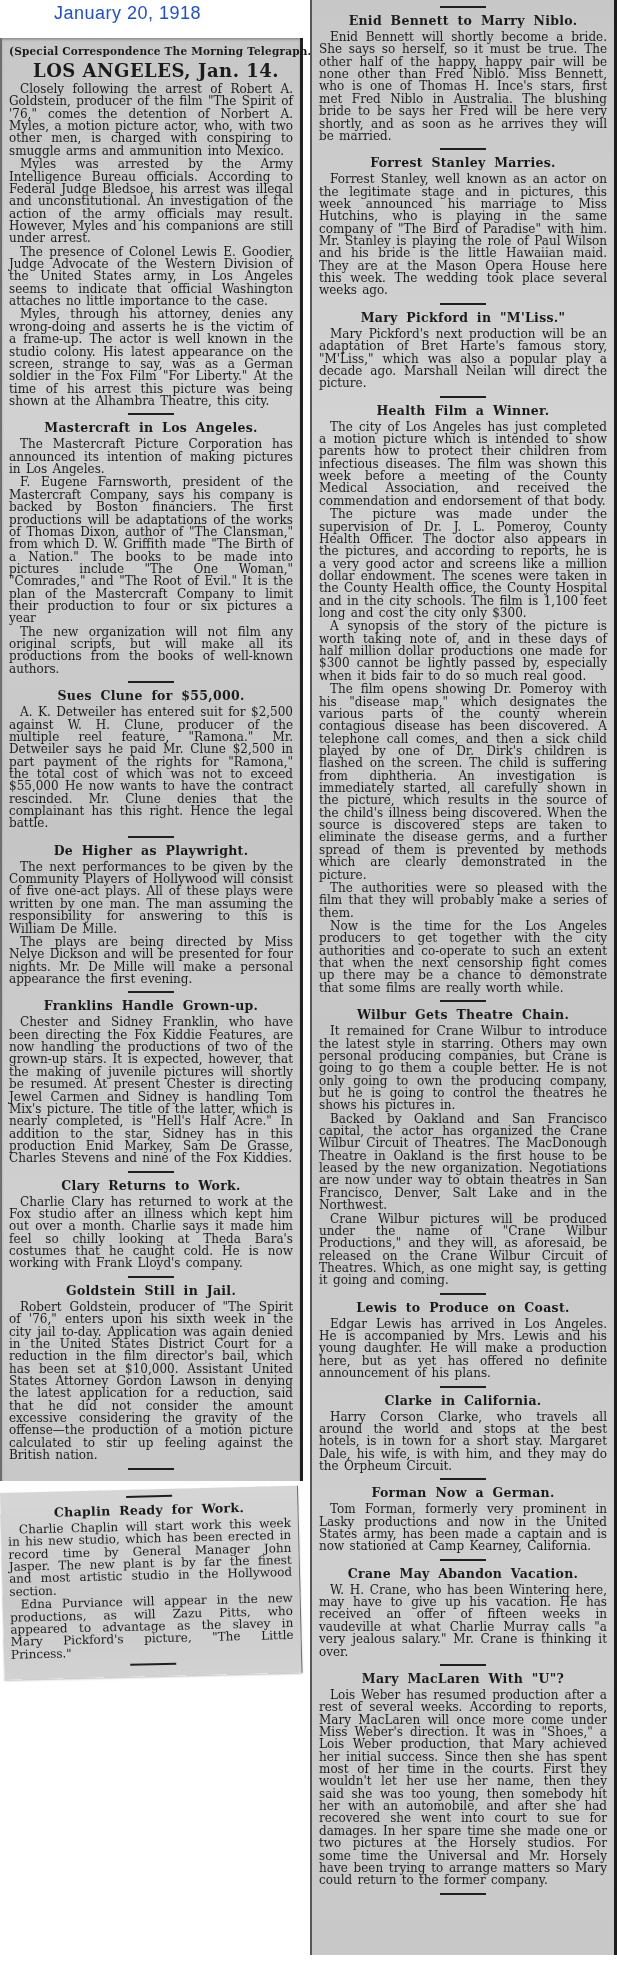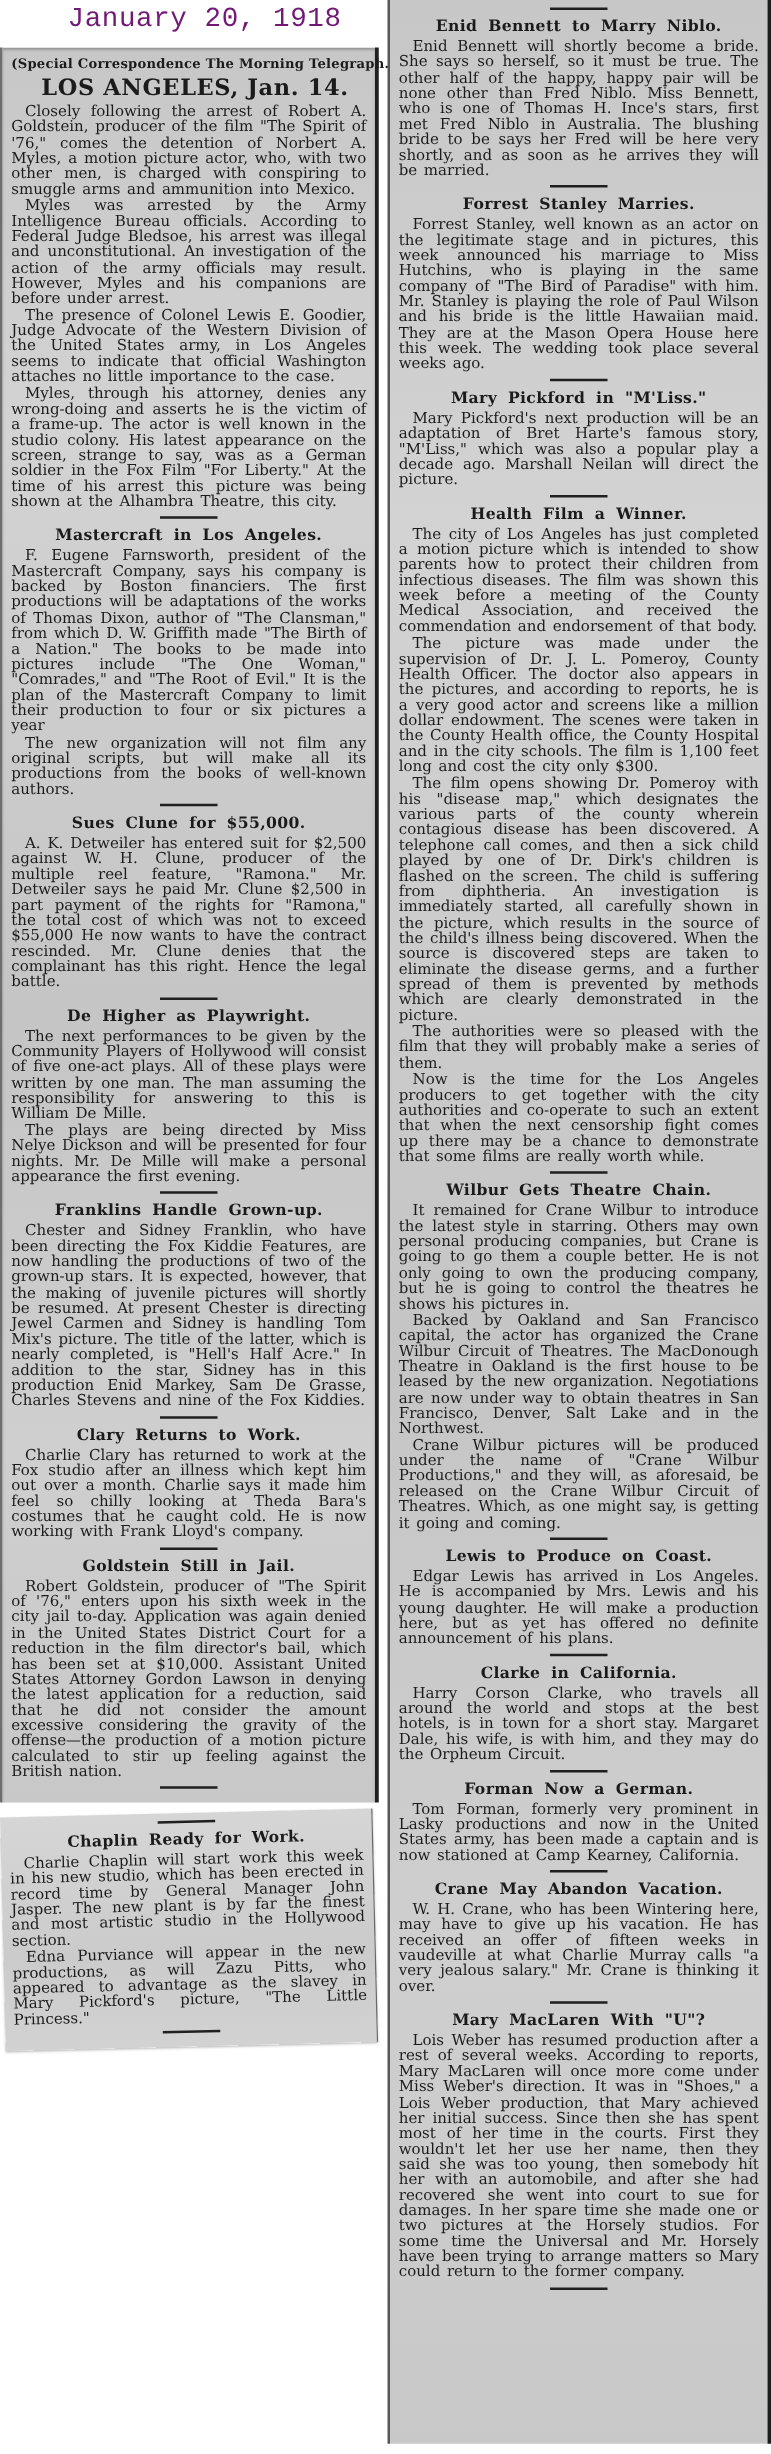--- a/index.html
+++ b/index.html
@@ -9,23 +9,23 @@
     height: 1963px;
     position: relative;
     overflow: hidden;
     font-family: "DejaVu Serif", serif;
     color: #1b1b1b;
   }
   .date-title {
     position: absolute;
     top: 3px;
     left: 54px;
-    font-family: Liberation Mono, monospace;
-    font-size: 22px;
-    color: #701a75;
+    font-family: Liberation Sans, sans-serif;
+    font-size: 18px;
+    color: #1d4ed8;
     letter-spacing: 0.5px;
   }
   .columns {
     display: flex;
     align-items: flex-start;
     gap: 7px;
     width: 617px;
   }
   .col-left { width: 303px; padding-top: 38px; }
   .col-right { width: 307px; padding-top: 0; }
@@ -98,25 +98,26 @@
 <div class="date-title">January 20, 1918</div>
 
 <div class="columns">
 
   <div class="col-left">
     <div class="clipping clipping-left-main">
       <div class="correspondence-line">(Special Correspondence The Morning Telegraph.)</div>
       <div class="dateline">LOS ANGELES, Jan. 14.</div>
       <div>
           <p class="body-para">Closely following the arrest of Robert A. Goldstein, producer of the film "The Spirit of '76," comes the detention of Norbert A. Myles, a motion picture actor, who, with two other men, is charged with conspiring to smuggle arms and ammunition into Mexico.</p>
-          <p class="body-para">Myles was arrested by the Army Intelligence Bureau officials. According to Federal Judge Bledsoe, his arrest was illegal and unconstitutional. An investigation of the action of the army officials may result. However, Myles and his companions are before under arrest.</p>
+          <p class="body-para">Myles was arrested by the Army Intelligence Bureau officials. According to Federal Judge Bledsoe, his arrest was illegal and unconstitutional. An investigation of the action of the army officials may result. However, Myles and his companions are still under arrest.</p>
           <p class="body-para">The presence of Colonel Lewis E. Goodier, Judge Advocate of the Western Division of the United States army, in Los Angeles seems to indicate that official Washington attaches no little importance to the case.</p>
           <p class="body-para">Myles, through his attorney, denies any wrong-doing and asserts he is the victim of a frame-up. The actor is well known in the studio colony. His latest appearance on the screen, strange to say, was as a German soldier in the Fox Film "For Liberty." At the time of his arrest this picture was being shown at the Alhambra Theatre, this city.</p>
           <div class="article-rule"></div>
           <div class="article-heading">Mastercraft in Los Angeles.</div>
+          <p class="body-para">The Mastercraft Picture Corporation has announced its intention of making pictures in Los Angeles.</p>
           <p class="body-para">F. Eugene Farnsworth, president of the Mastercraft Company, says his company is backed by Boston financiers. The first productions will be adaptations of the works of Thomas Dixon, author of "The Clansman," from which D. W. Griffith made "The Birth of a Nation." The books to be made into pictures include "The One Woman," "Comrades," and "The Root of Evil." It is the plan of the Mastercraft Company to limit their production to four or six pictures a year</p>
           <p class="body-para">The new organization will not film any original scripts, but will make all its productions from the books of well-known authors.</p>
           <div class="article-rule"></div>
           <div class="article-heading">Sues Clune for $55,000.</div>
           <p class="body-para">A. K. Detweiler has entered suit for $2,500 against W. H. Clune, producer of the multiple reel feature, "Ramona." Mr. Detweiler says he paid Mr. Clune $2,500 in part payment of the rights for "Ramona," the total cost of which was not to exceed $55,000  He now wants to have the contract rescinded. Mr. Clune denies that the complainant has this right. Hence the legal battle.</p>
           <div class="article-rule"></div>
           <div class="article-heading">De Higher as Playwright.</div>
           <p class="body-para">The next performances to be given by the Community Players of Hollywood will consist of five one-act plays. All of these plays were written by one man. The man assuming the responsibility for answering to this is William De Mille.</p>
           <p class="body-para">The plays are being directed by Miss Nelye Dickson and will be presented for four nights. Mr. De Mille will make a personal appearance the first evening.</p>
           <div class="article-rule"></div>
@@ -152,20 +153,21 @@
           <div class="article-rule"></div>
           <div class="article-heading">Forrest Stanley Marries.</div>
           <p class="body-para">Forrest Stanley, well known as an actor on the legitimate stage and in pictures, this week announced his marriage to Miss Hutchins, who is playing in the same company of "The Bird of Paradise" with him. Mr. Stanley is playing the role of Paul Wilson and his bride is the little Hawaiian maid. They are at the Mason Opera House here this week. The wedding took place several weeks ago.</p>
           <div class="article-rule"></div>
           <div class="article-heading">Mary Pickford in "M'Liss."</div>
           <p class="body-para">Mary Pickford's next production will be an adaptation of Bret Harte's famous story, "M'Liss," which was also a popular play a decade ago. Marshall Neilan will direct the picture.</p>
           <div class="article-rule"></div>
           <div class="article-heading">Health Film a Winner.</div>
           <p class="body-para">The city of Los Angeles has just completed a motion picture which is intended to show parents how to protect their children from infectious diseases. The film was shown this week before a meeting of the County Medical Association, and received the commendation and endorsement of that body.</p>
           <p class="body-para">The picture was made under the supervision of Dr. J. L. Pomeroy, County Health Officer. The doctor also appears in the pictures, and according to reports, he is a very good actor and screens like a million dollar endowment. The scenes were taken in the County Health office, the County Hospital and in the city schools. The film is 1,100 feet long and cost the city only $300.</p>
+          <p class="body-para">A synopsis of the story of the picture is worth taking note of, and in these days of half million dollar productions one made for $300 cannot be lightly passed by, especially when it bids fair to do so much real good.</p>
           <p class="body-para">The film opens showing Dr. Pomeroy with his "disease map," which designates the various parts of the county wherein contagious disease has been discovered. A telephone call comes, and then a sick child played by one of Dr. Dirk's children is flashed on the screen. The child is suffering from diphtheria. An investigation is immediately started, all carefully shown in the picture, which results in the source of the child's illness being discovered. When the source is discovered steps are taken to eliminate the disease germs, and a further spread of them is prevented by methods which are clearly demonstrated in the picture.</p>
           <p class="body-para">The authorities were so pleased with the film that they will probably make a series of them.</p>
           <p class="body-para">Now is the time for the Los Angeles producers to get together with the city authorities and co-operate to such an extent that when the next censorship fight comes up there may be a chance to demonstrate that some films are really worth while.</p>
           <div class="article-rule"></div>
           <div class="article-heading">Wilbur Gets Theatre Chain.</div>
           <p class="body-para">It remained for Crane Wilbur to introduce the latest style in starring. Others may own personal producing companies, but Crane is going to go them a couple better. He is not only going to own the producing company, but he is going to control the theatres he shows his pictures in.</p>
           <p class="body-para">Backed by Oakland and San Francisco capital, the actor has organized the Crane Wilbur Circuit of Theatres. The MacDonough Theatre in Oakland is the first house to be leased by the new organization. Negotiations are now under way to obtain theatres in San Francisco, Denver, Salt Lake and in the Northwest.</p>
           <p class="body-para">Crane Wilbur pictures will be produced under the name of "Crane Wilbur Productions," and they will, as aforesaid, be released on the Crane Wilbur Circuit of Theatres. Which, as one might say, is getting it going and coming.</p>
           <div class="article-rule"></div>
           <div class="article-heading">Lewis to Produce on Coast.</div>

